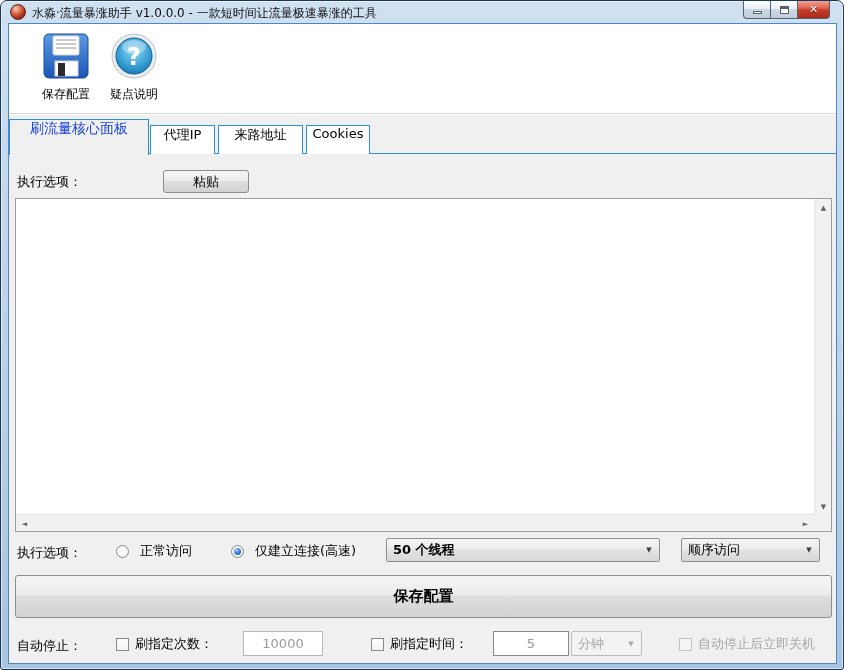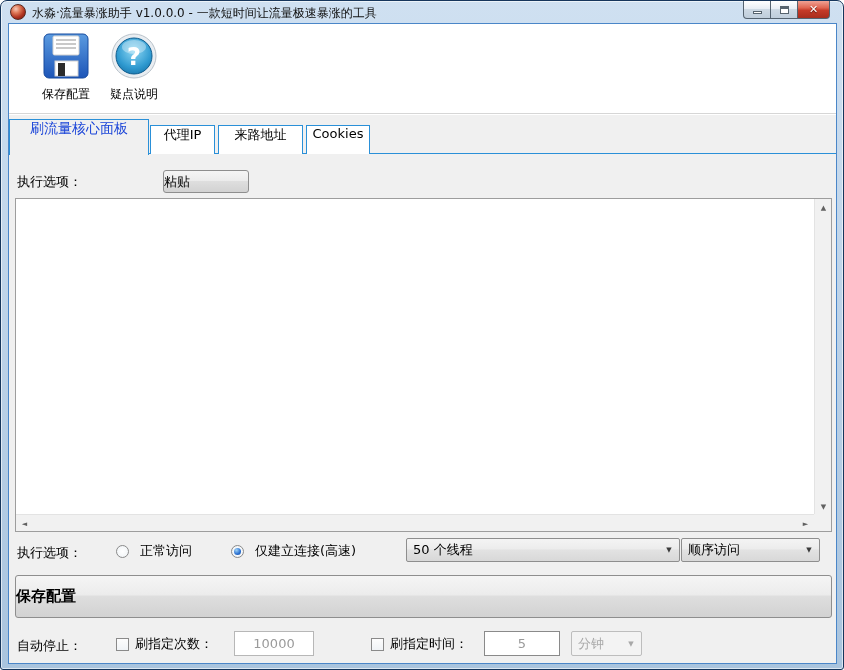--- a/index.html
+++ b/index.html
@@ -41,21 +41,21 @@
   .tabbar::after { content:""; position:absolute; left:0; right:0; bottom:0; height:1px; background:#2a90d8; }
   .tab { position:absolute; bottom:0; border:1px solid #2a90d8; border-bottom:none; background:#fff;
     height:29px; display:flex; align-items:flex-start; justify-content:center; font-size:13px; color:#000; z-index:1; cursor:default; }
   .tab.active { height:36px; bottom:-1px; background:#f0f0f0; color:#1a44d8; z-index:3; font-size:14px; }
 
   
   .flabel { position:absolute; font-size:13px; color:#000; white-space:nowrap; }
 
   .btn { border:1px solid #8e8e8e; border-radius:3px;
     background:linear-gradient(#f5f5f5,#ececec 45%,#dedede 50%,#d2d2d2);
-    display:flex; align-items:center; justify-content:flex-start; color:#000; cursor:default; }
+    display:flex; align-items:center; justify-content:center; color:#000; cursor:default; }
   .paste-btn { position:absolute; left:154px; top:146px; width:86px; height:23px; font-size:13px; }
   .start-btn { position:absolute; left:6px; top:551px; width:817px; height:43px; font-size:15px; font-weight:bold; }
 
   .urlbox { position:absolute; left:6px; top:174px; width:817px; height:334px; background:#fff;
     border:1px solid #9d9d9d; }
   .vscroll { position:absolute; right:0; top:0; bottom:16px; width:17px; background:#f1f1f1; border-left:1px solid #e3e3e3; }
   .hscroll { position:absolute; left:0; right:17px; bottom:0; height:17px; background:#f1f1f1; border-top:1px solid #e3e3e3; }
   .sb-corner { position:absolute; right:0; bottom:0; width:17px; height:17px; background:#f1f1f1; }
   .sb-arrow { position:absolute; width:15px; height:15px; display:flex; align-items:center; justify-content:center;
     font-size:7px; color:#616161; cursor:default; }
@@ -77,21 +77,21 @@
   .combo.disabled { border-color:#bdbdbd; background:#f3f3f3; }
   .combo.disabled .ctext, .combo.disabled .carrow { color:#a8a8a8; }
 
   .check-group { position:absolute; display:flex; align-items:center; gap:6px; cursor:default; }
   .checkbox { width:13px; height:13px; border:1px solid #8a8a8a; background:linear-gradient(#fdfdfd,#f0f3f6); }
   .checkbox.disabled { border-color:#c3c3c3; background:#f5f5f5; }
   .check-label { font-size:13px; }
   .check-label.disabled { color:#a6a6a6; }
 
   .num-input { position:absolute; height:25px; background:#fff; text-align:center; font-size:13px;
-    display:flex; align-items:center; justify-content:center; }
+    display:flex; align-items:center; justify-content:center;margin-left:9px; }
   .num-input.dim { border:1px solid #b7b7b7; color:#9a9a9a; }
   .num-input.mid { border:1px solid #8a8a8a; color:#9a9a9a; }
 </style>
 </head>
 <body>
 
 <div class="window">
 
   <div class="titlebar">
     <div class="app-icon"></div>
@@ -187,21 +187,21 @@
     <div class="radio-group" style="left:107px; top:518px;">
       <div class="radio"></div>
       <div class="radio-label">正常访问</div>
     </div>
 
     <div class="radio-group" style="left:222px; top:518px;">
       <div class="radio checked"></div>
       <div class="radio-label">仅建立连接(高速)</div>
     </div>
 
-    <div class="combo" style="left:397px; top:514px; width:274px;">
+    <div class="combo" style="left:377px; top:514px; width:274px;font-weight:bold;">
       <div class="ctext">50 个线程</div>
       <div class="carrow">▼</div>
     </div>
 
     <div class="combo" style="left:672px; top:514px; width:139px;">
       <div class="ctext">顺序访问</div>
       <div class="carrow">▼</div>
     </div>
 
     <div class="btn start-btn">
@@ -220,15 +220,19 @@
       <div class="checkbox"></div>
       <div class="check-label">刷指定时间：</div>
     </div>
     <div class="num-input mid" style="left:475px; top:607px; width:76px;">5</div>
 
     <div class="combo disabled" style="left:562px; top:607px; width:71px; height:25px;">
       <div class="ctext">分钟</div>
       <div class="carrow">▼</div>
     </div>
 
+    <div class="check-group" style="left:670px; top:611px;">
+      <div class="checkbox disabled"></div>
+      <div class="check-label disabled">自动停止后立即关机</div>
+    </div>
 
   </div>
 </div>
 
 </body></html>

